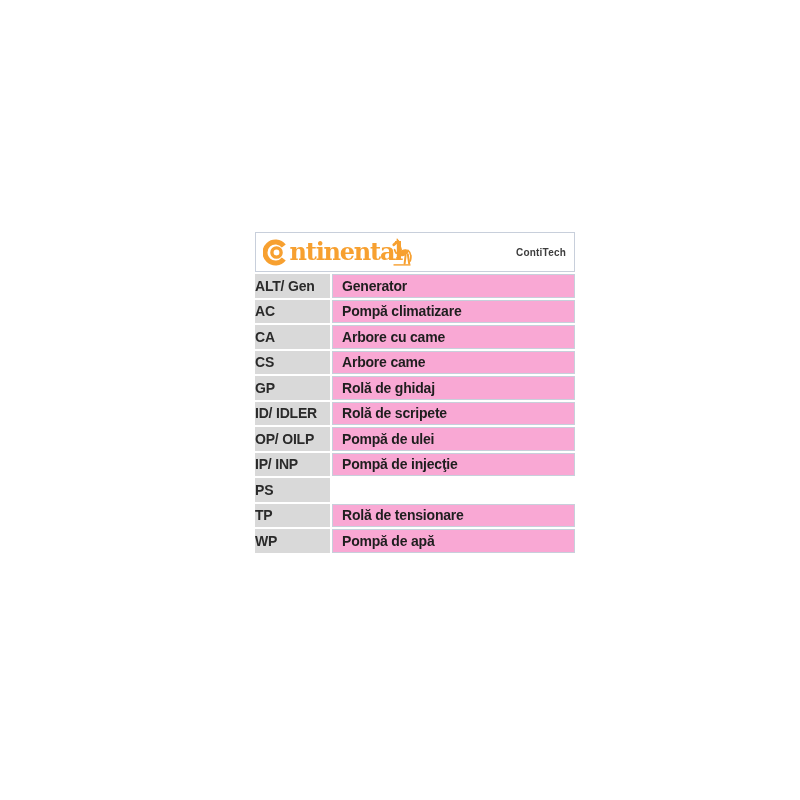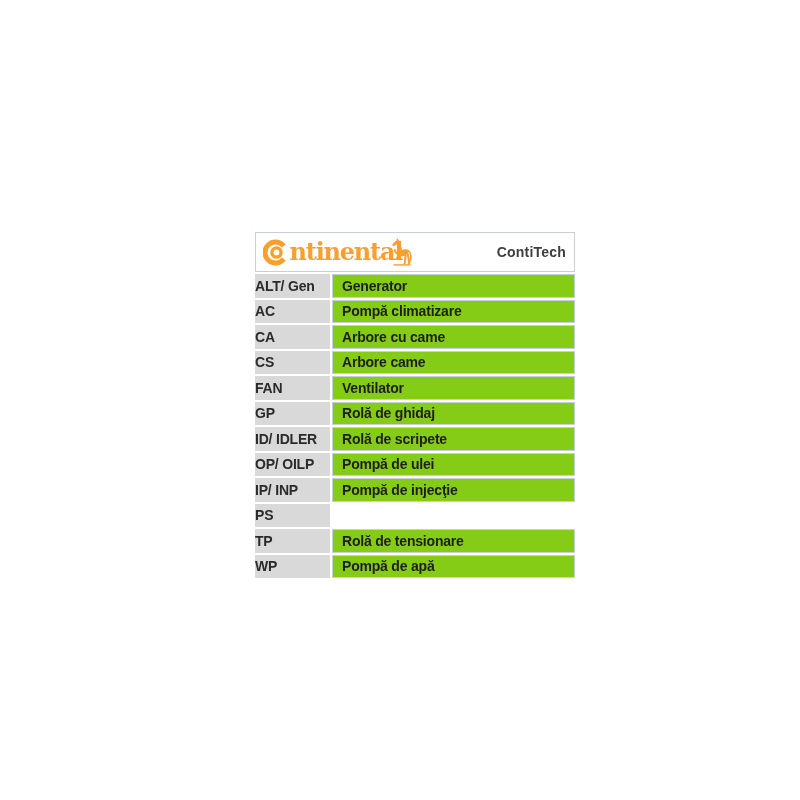--- a/index.html
+++ b/index.html
@@ -24,21 +24,21 @@
     background: #ffffff;
     border: 1px solid #c8cfdb;
     display: flex;
     align-items: center;
     justify-content: space-between;
     padding: 0 8px 0 7px;
     margin-bottom: 2px;
   }
   .logo-svg { display: block; }
   .subsidiary {
-    font-size: 14px;
+    font-size: 10px;
     font-weight: bold;
     color: #3d3d3d;
     letter-spacing: 0.2px;
     white-space: nowrap;
   }
   .tbody .row { display: flex; height: 23.5px; }
   .tbody .row + .row { margin-top: 2px; }
   .cell {
     box-sizing: border-box;
     display: flex;
@@ -52,21 +52,21 @@
     width: 75px;
     flex: 0 0 75px;
     background: #d9d9d9;
     color: #2a2a2a;
     padding-left: 0;
     margin-right: 2px;
     overflow: visible;
   }
   .cell.desc {
     flex: 1;
-    background: #84cc16;
+    background: #f9a8d4;
     border: 1px solid #c8cfdb;
     color: #1e1e1e;
     padding-left: 9px;
   }
 </style>
 </head>
 <body>
 
 <div class="card">
 
@@ -110,24 +110,20 @@
   <div class="row">
     <div class="cell abbr">CA</div>
     <div class="cell desc">Arbore cu came</div>
   </div>
 
   <div class="row">
     <div class="cell abbr">CS</div>
     <div class="cell desc">Arbore came</div>
   </div>
 
-  <div class="row">
-    <div class="cell abbr">FAN</div>
-    <div class="cell desc">Ventilator</div>
-  </div>
 
   <div class="row">
     <div class="cell abbr">GP</div>
     <div class="cell desc">Rolă de ghidaj</div>
   </div>
 
   <div class="row">
     <div class="cell abbr">ID/ IDLER</div>
     <div class="cell desc">Rolă de scripete</div>
   </div>

